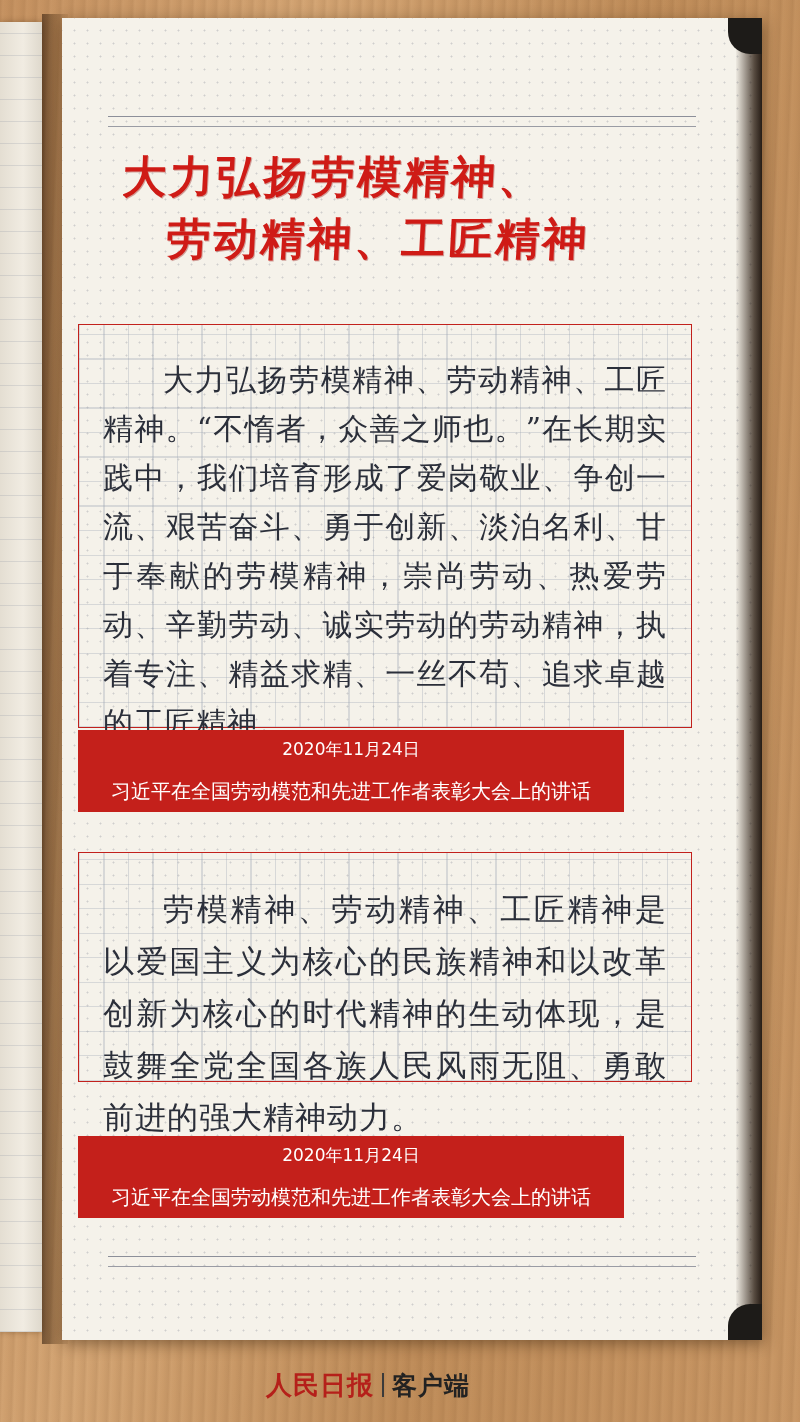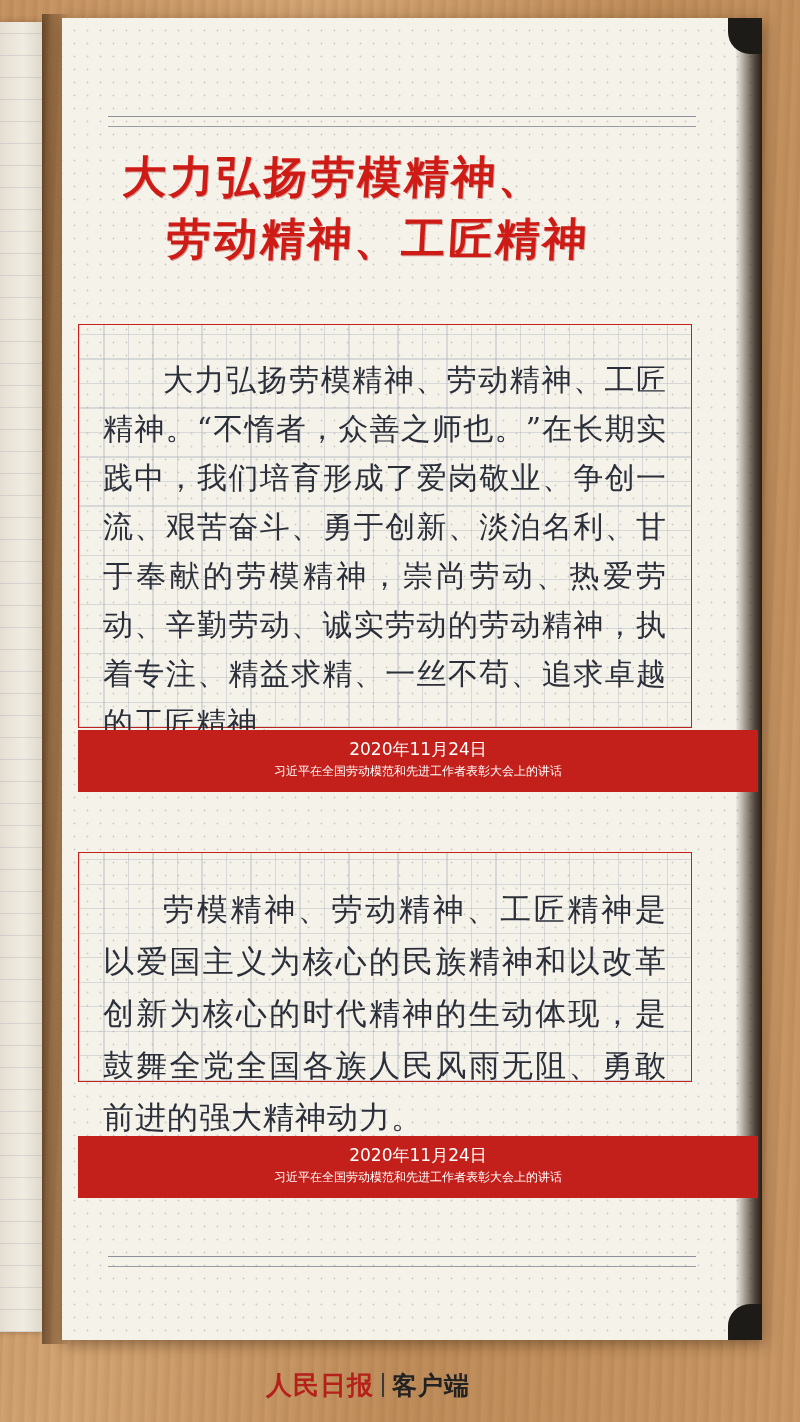--- a/index.html
+++ b/index.html
@@ -155,36 +155,37 @@
     line-height: 49px;
     letter-spacing: 1px;
     text-indent: 60px;
     text-align: justify;
   }
   .card.second .quote-text { font-size: 31px; line-height: 52px; }
 
   .source-band {
     position: absolute;
     left: 0;
-    width: 680px;
+    width: 546px;
     background: #c4201b;
     color: #fff;
     text-align: center;
     padding: 8px 0 10px 0;
     box-sizing: border-box;
   }
   .source-date {
     font-size: 17px;
     line-height: 22px;
     font-family: "DejaVu Sans", "Liberation Sans", sans-serif;
   }
   .source-desc {
-    font-size: 12px;
+    font-size: 20px;
     line-height: 22px;
     font-family: "DejaVu Sans", "Liberation Sans", sans-serif;
+    margin-top: 20px;
   }
 
   
   .footer {
     position: absolute;
     left: 0;
     bottom: 16px;
     width: 736px;
     height: 42px;
     display: flex;

